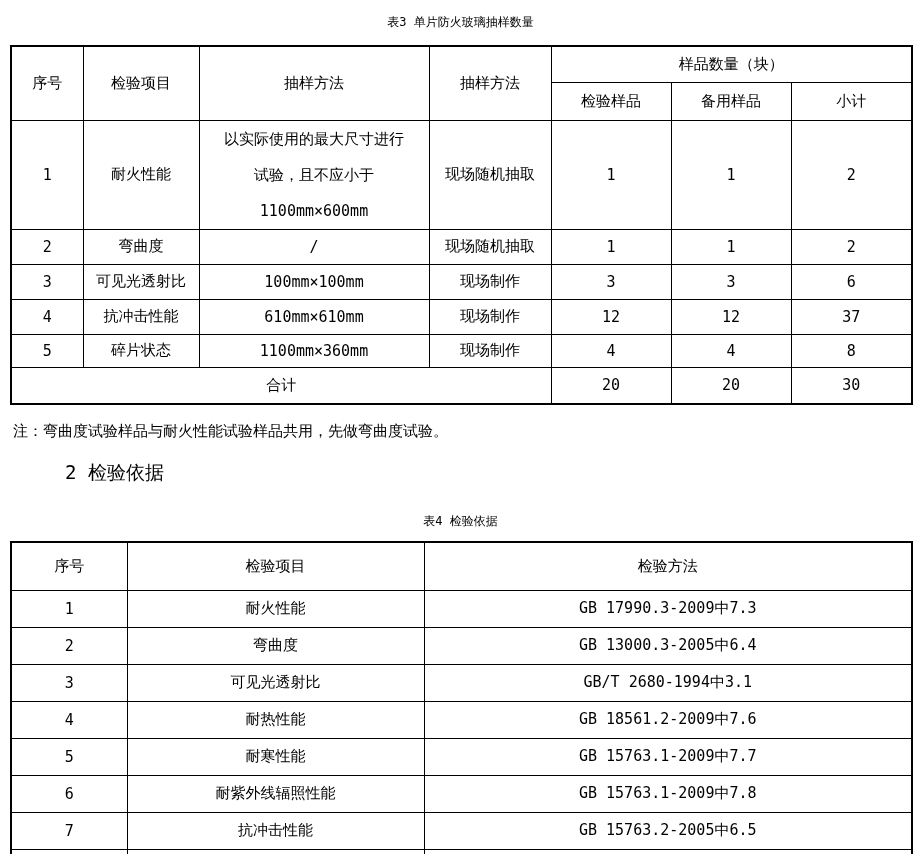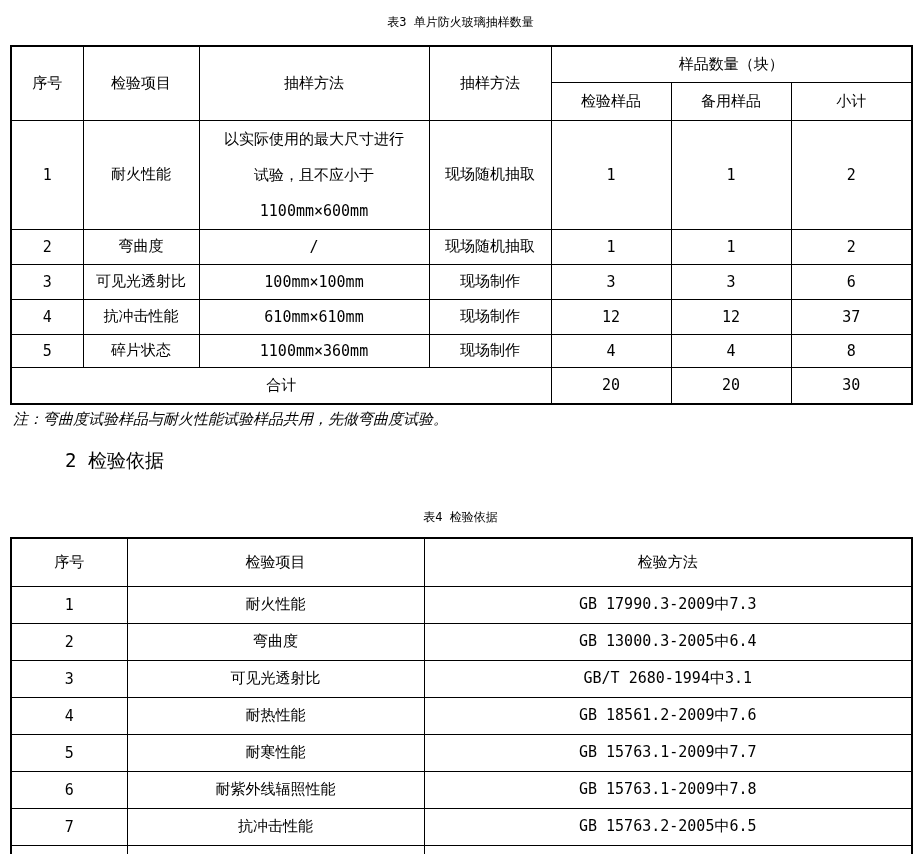--- a/index.html
+++ b/index.html
@@ -40,32 +40,31 @@
     font-weight: normal;
     font-size: 15px;
     padding: 0;
     overflow: hidden;
   }
   .spec-wrap {
     line-height: 36px;
     padding: 0 18px;
   }
   .note {
-    margin: 4px 0 0 3px;
+    margin: 16px 0 0 3px;
     font-size: 15px;
     line-height: 20px;
-    font-style: italic;
   }
   .section-heading {
     margin: 18px 0 0 55px;
     font-size: 19px;
     font-weight: normal;
     line-height: 26px;
   }
-  .t4-title { margin-top: 32px; }
+  .t4-title { margin-top: 24px; }
 </style>
 </head>
 <body>
 
 <div class="page">
 
   <h2 class="tbl-title t3-title">表3 单片防火玻璃抽样数量</h2>
 
   <table id="table3">
     <colgroup>

